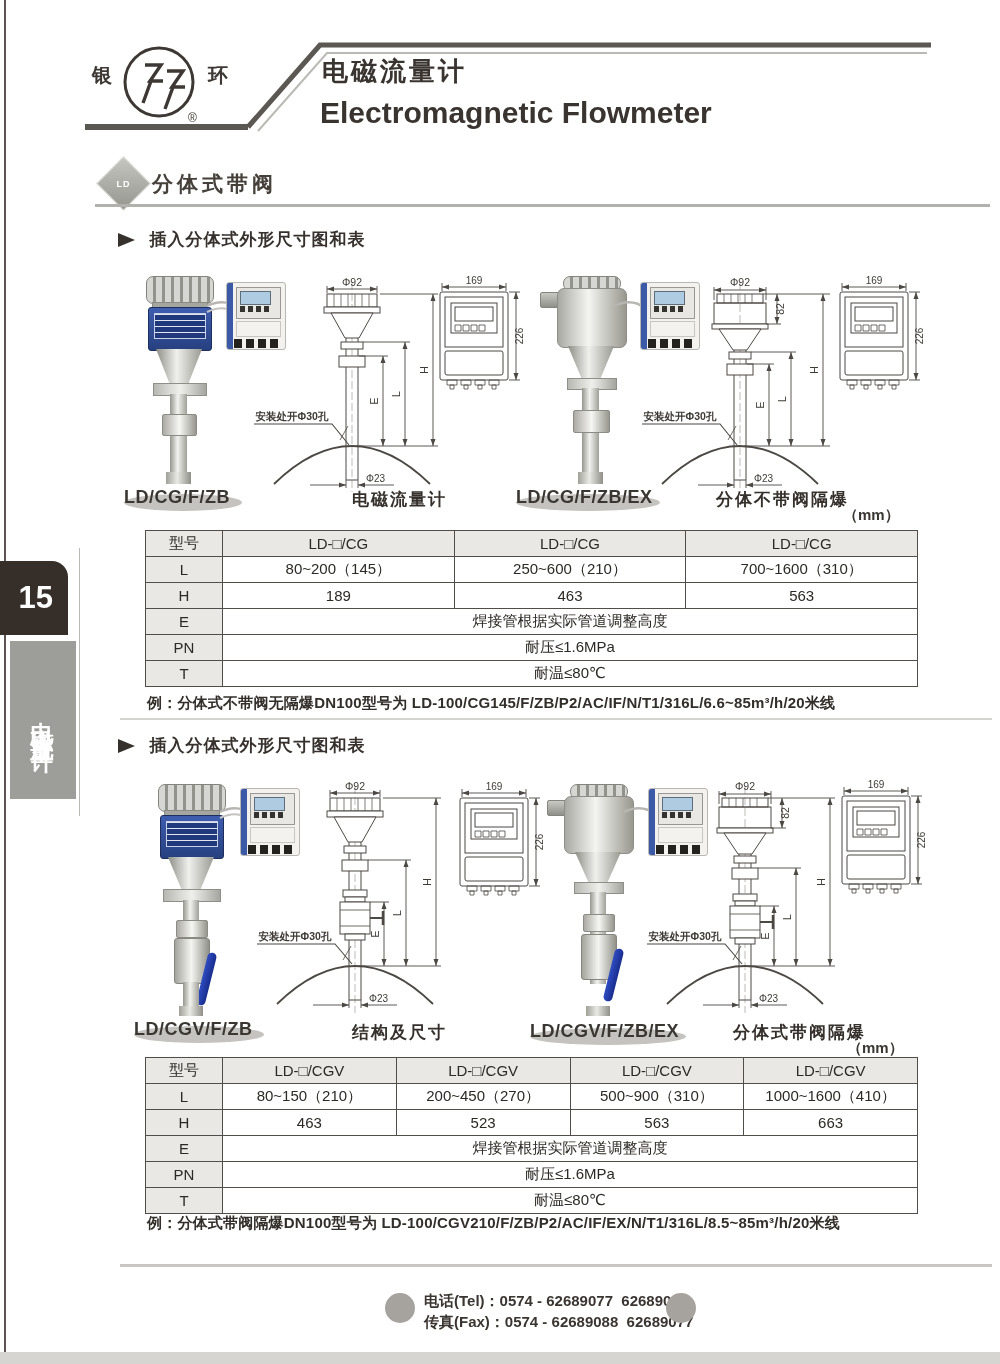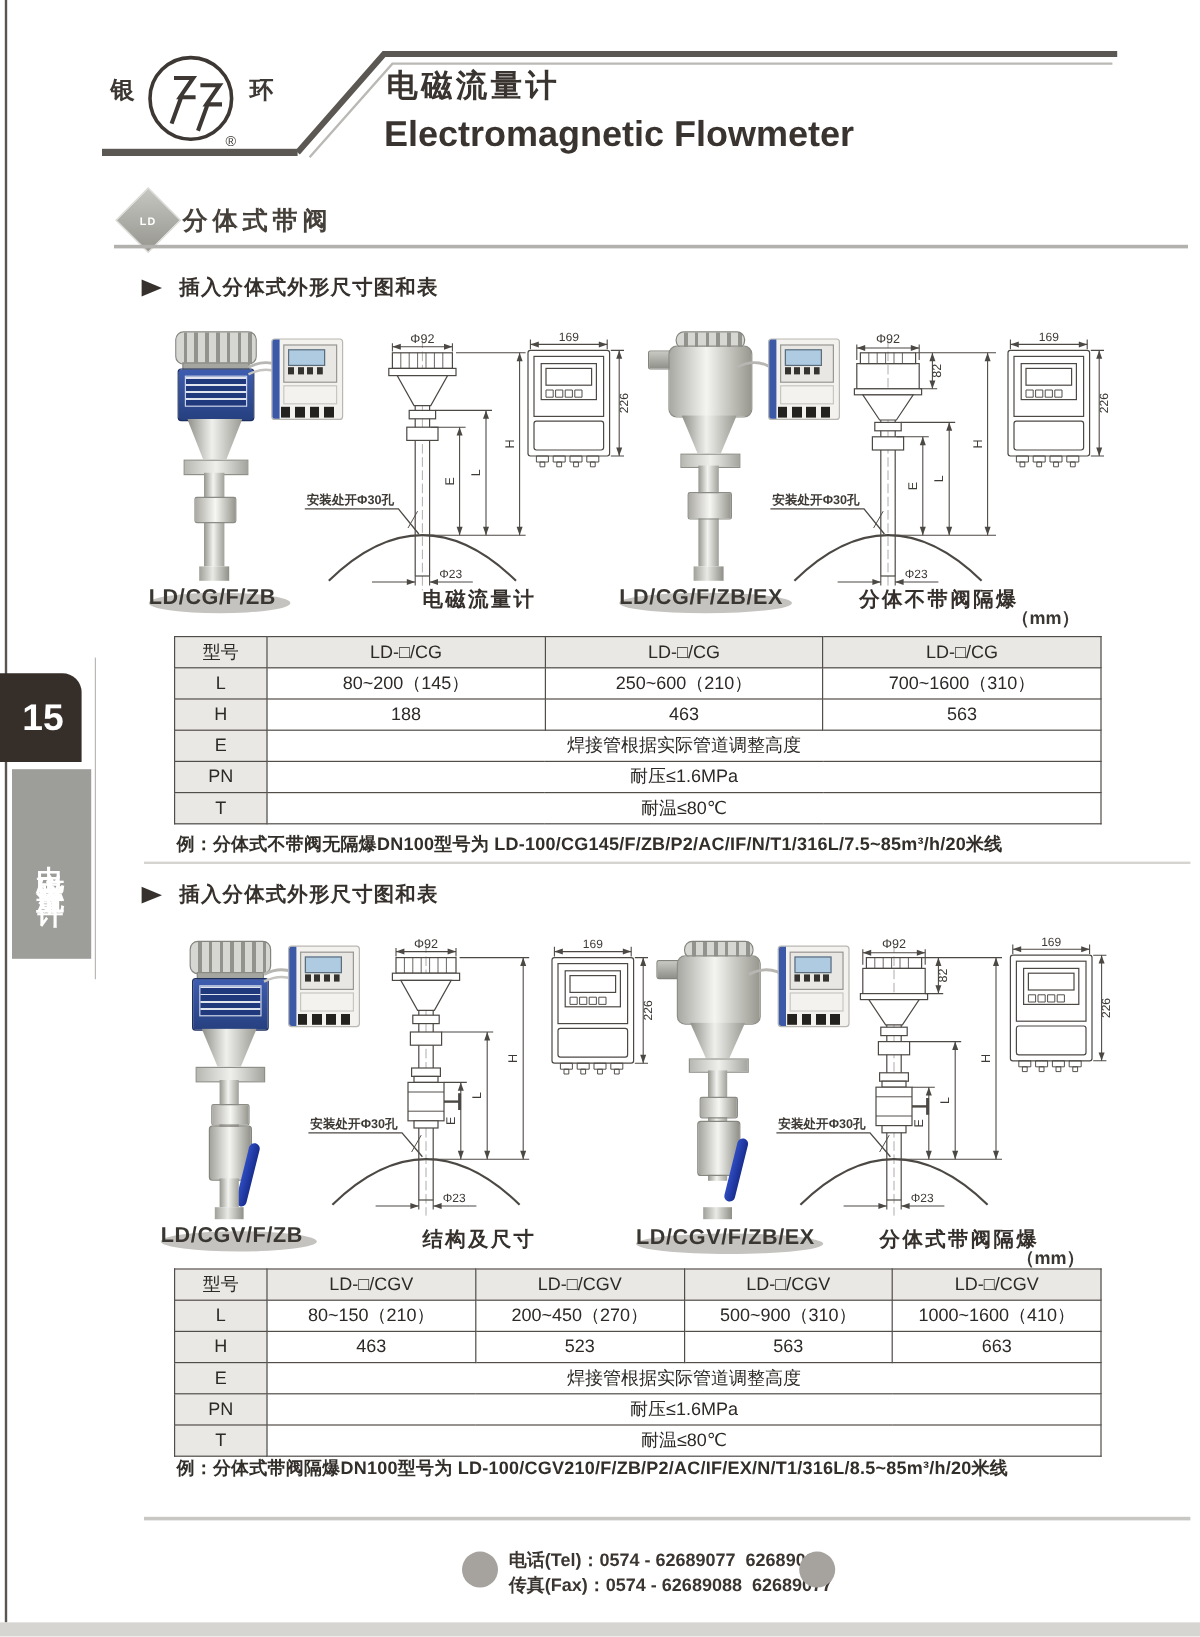--- a/index.html
+++ b/index.html
@@ -341,40 +341,40 @@
         <td class="hd">LD-□/CG</td>
       </tr>
       <tr>
         <td class="hd">L</td>
         <td>80~200（145）</td>
         <td>250~600（210）</td>
         <td>700~1600（310）</td>
       </tr>
       <tr>
         <td class="hd">H</td>
-        <td>188</td>
+        <td>189</td>
         <td>463</td>
         <td>563</td>
       </tr>
       <tr>
         <td class="hd">E</td>
         <td colspan="3">焊接管根据实际管道调整高度</td>
       </tr>
       <tr>
         <td class="hd">PN</td>
         <td colspan="3">耐压≤1.6MPa</td>
       </tr>
       <tr>
         <td class="hd">T</td>
         <td colspan="3">耐温≤80℃</td>
       </tr>
     </tbody>
       </table>
   </div>
-  <div class="example" style="left:147px;top:694px;">例：分体式不带阀无隔爆DN100型号为 LD-100/CG145/F/ZB/P2/AC/IF/N/T1/316L/7.5~85m³/h/20米线</div>
+  <div class="example" style="left:147px;top:694px;">例：分体式不带阀无隔爆DN100型号为 LD-100/CG145/F/ZB/P2/AC/IF/N/T1/316L/6.6~85m³/h/20米线</div>
   <div class="abs" style="left:120px;top:718px;width:872px;height:2px;background:#d6d4d0;"></div>
 
   <div class="abs" style="left:118px;top:734px;">
     <span class="arrow" style="vertical-align:middle;"></span>
     <span class="sub-title" style="margin-left:10px;vertical-align:middle;">插入分体式外形尺寸图和表</span>
   </div>
 
   <div class="abs" style="left:132px;top:784px;width:120px;height:232px;">
     <div class="cap" style="left:26px;top:0;width:66px;height:26px;"></div>
     <div class="capbase" style="left:32px;top:26px;width:54px;height:5px;"></div>

